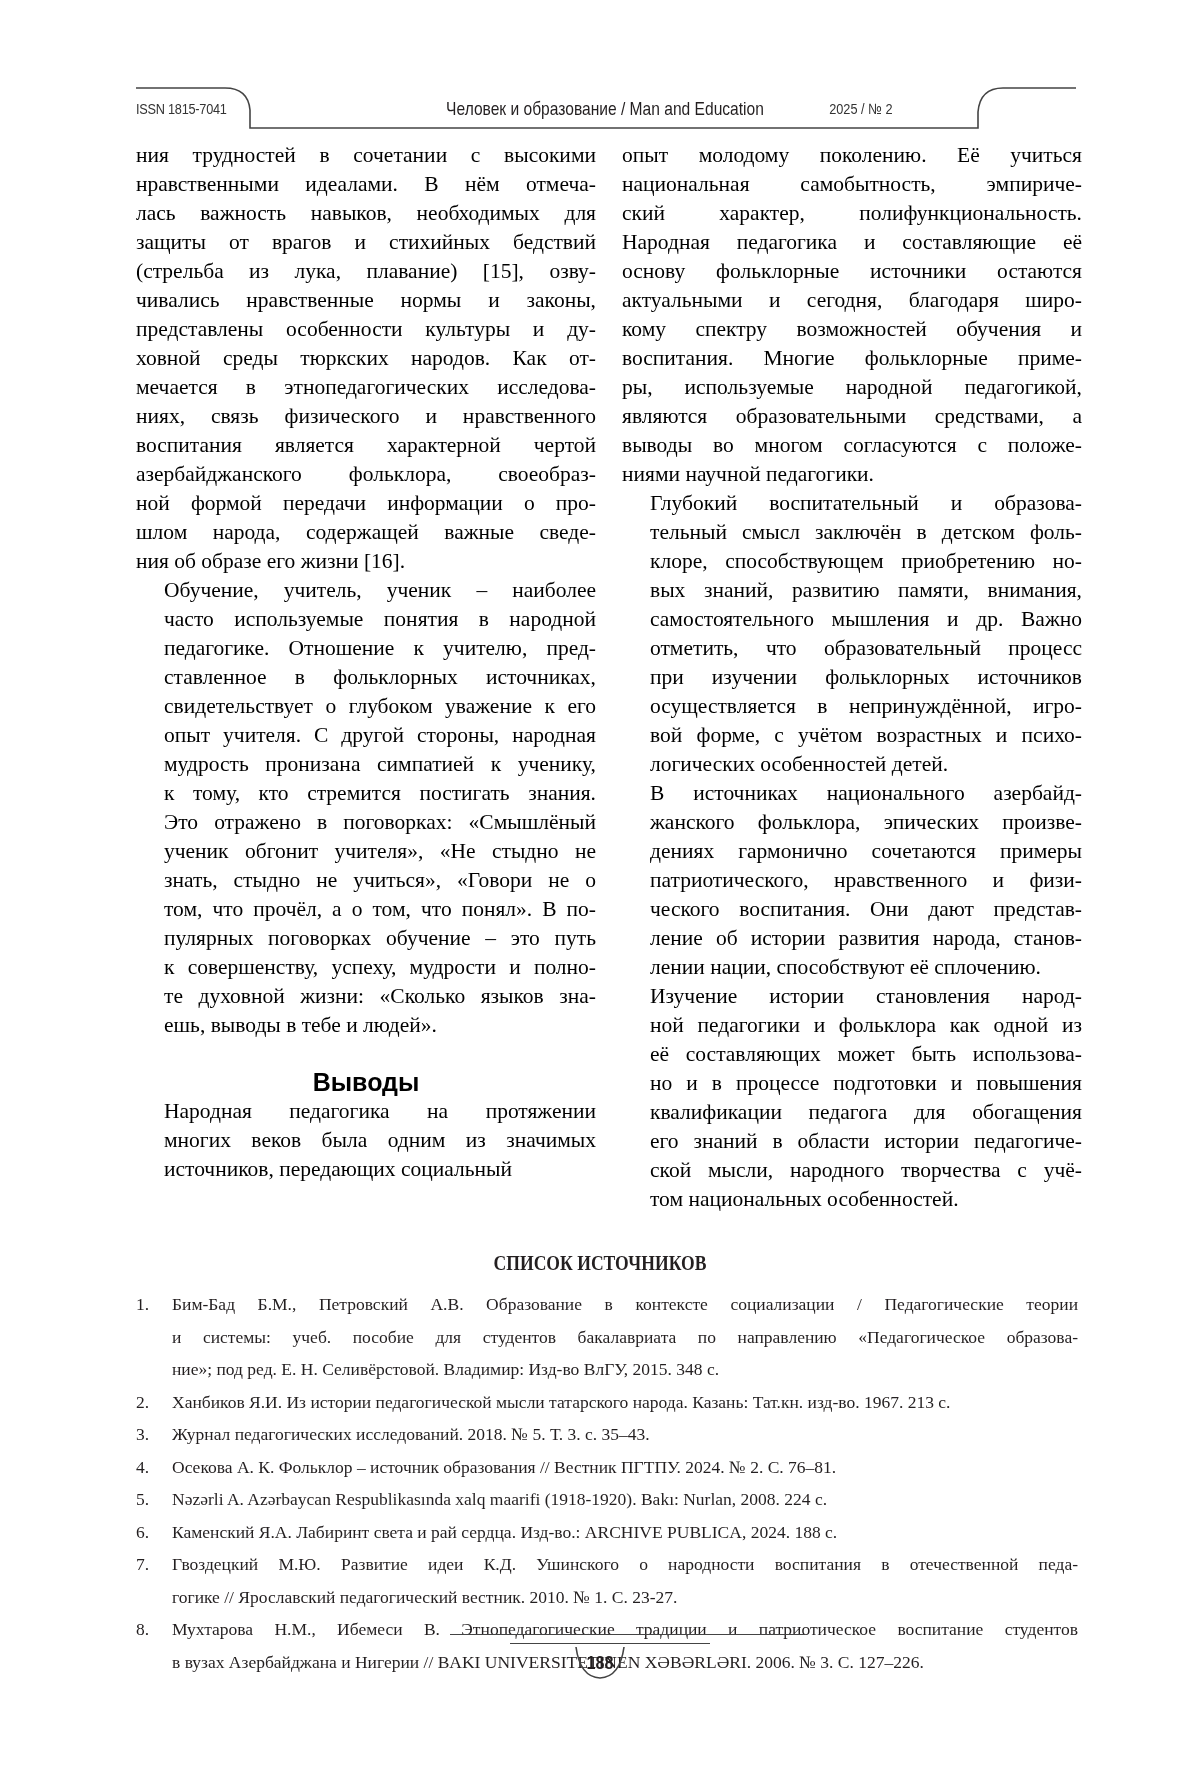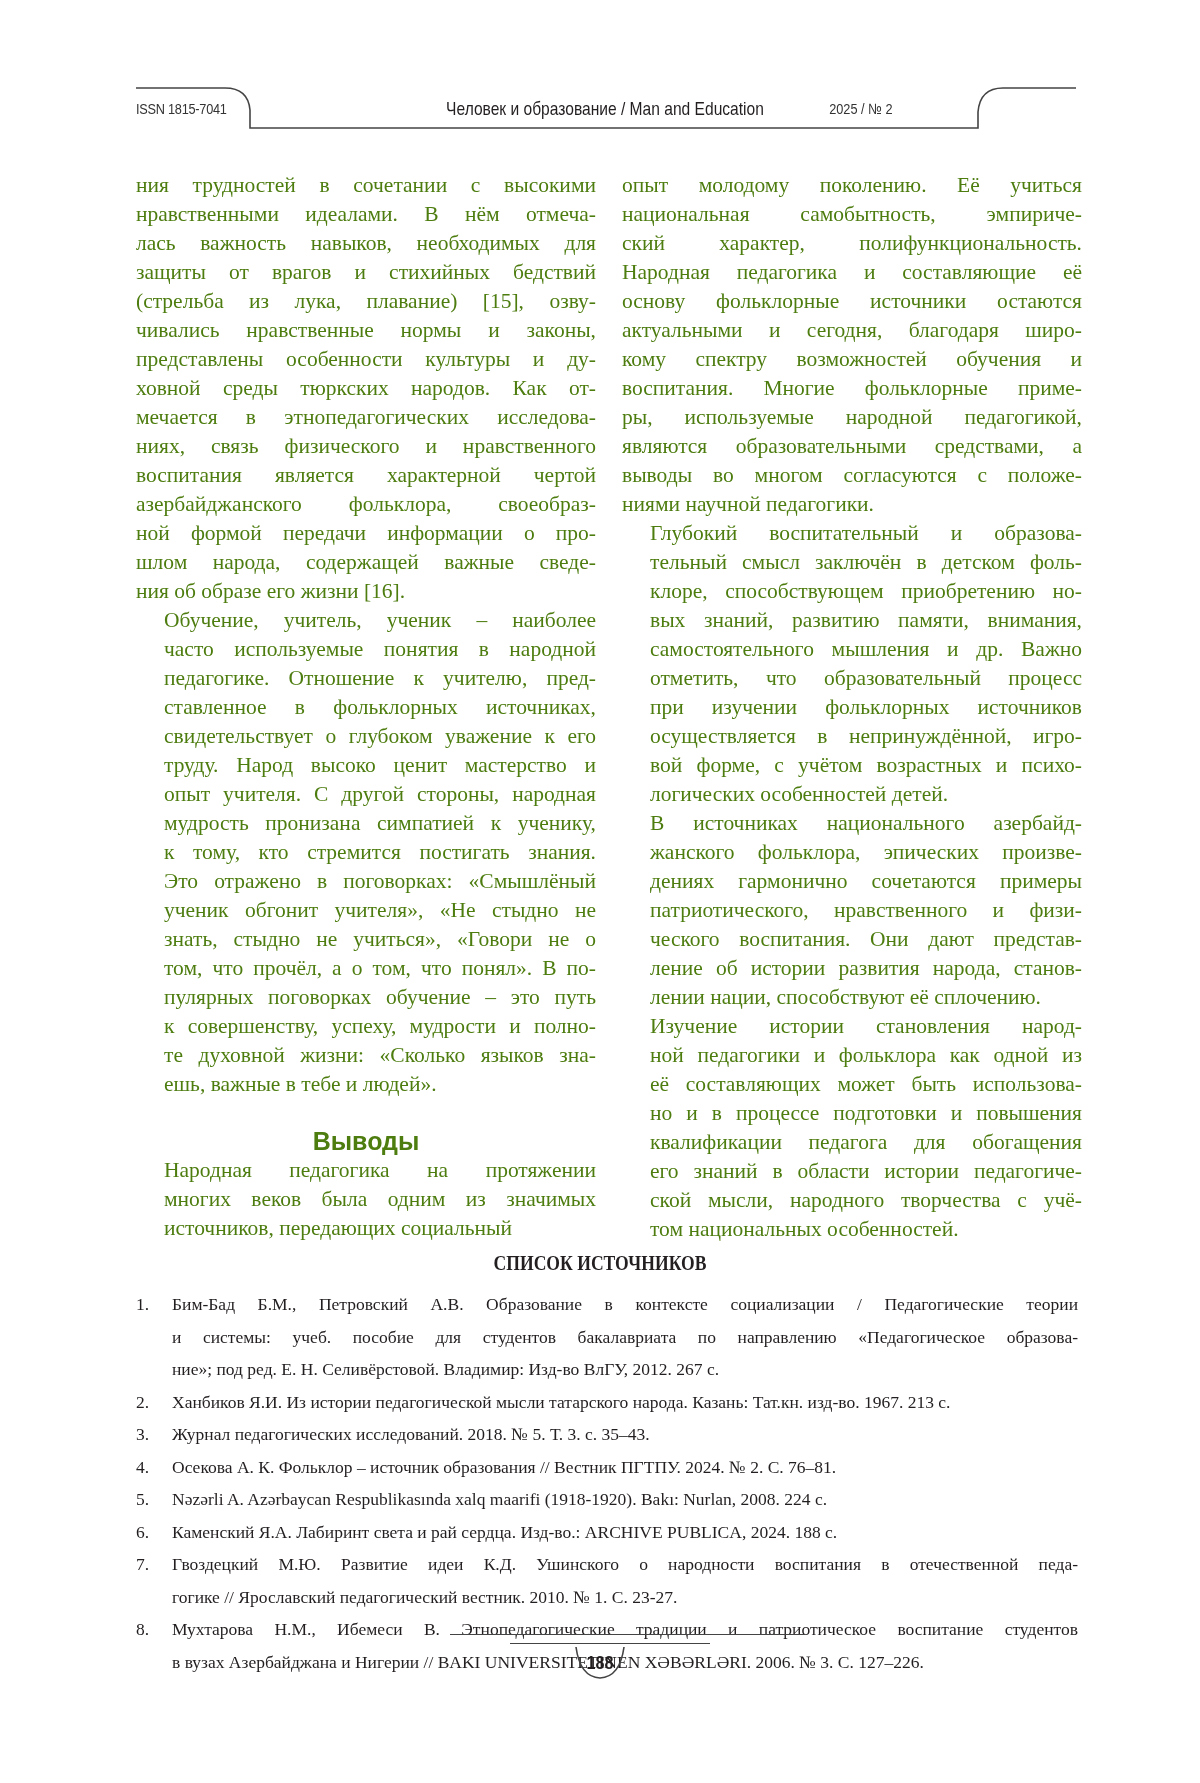--- a/index.html
+++ b/index.html
@@ -6,21 +6,21 @@
   body { width: 1200px; height: 1783px; position: relative; overflow: hidden; color: #231f20; }
   .page { position: absolute; left: 0; top: 0; width: 1004px; height: 1783px; }
 
   
   .header-frame { position: absolute; left: 0; top: 0; width: 1200px; height: 140px; }
   .issn { position: absolute; left: 136px; top: 100px; font-family: "Liberation Sans", sans-serif; font-size: 15px; letter-spacing: -0.3px; color: #333; transform: scaleX(0.85); transform-origin: left; }
   .journal-title { position: absolute; left: 240px; width: 730px; top: 98px; text-align: center; font-family: "Liberation Sans", sans-serif; font-size: 19px; color: #231f20; transform: scaleX(0.82); transform-origin: center; }
   .issue { position: absolute; right: 112px; top: 100px; font-family: "Liberation Sans", sans-serif; font-size: 15px; color: #333; transform: scaleX(0.85); transform-origin: right; }
 
   
-  .col { position: absolute; top: 171px; width: 460px; font-family: "Liberation Serif", serif; font-size: 21.5px; line-height: 29px; text-align: justify; color: #4d7c0f; }
+  .col { position: absolute; top: 141px; width: 460px; font-family: "Liberation Serif", serif; font-size: 21.5px; line-height: 29px; text-align: justify; color: #000000; }
   .col.left { left: 136px; }
   .col.right { left: 622px; }
   .col p { margin: 0; text-indent: 0; }
   .col p.indent { text-indent: 28px; }
   .col .line { display: block; text-align: justify; text-align-last: justify; white-space: nowrap; }
   .col .line.last { text-align-last: left; }
   .section-heading { font-family: "Liberation Sans", sans-serif; font-weight: bold; font-size: 25px; text-align: center; margin-top: 28px; line-height: 29px; }
 
   
   .refs-title { position: absolute; top: 1252px; left: 0; width: 1200px; text-align: center; font-family: "Liberation Serif", serif; font-weight: bold; font-size: 20px; letter-spacing: 0px; transform: scaleX(0.88); }
@@ -65,32 +65,31 @@
         <span class="line">ной формой передачи информации о про-</span>
         <span class="line">шлом народа, содержащей важные сведе-</span>
         <span class="line last">ния об образе его жизни [16].</span>
       </p>
       <p class="indent">
         <span class="line" style="text-indent: 28px;">Обучение, учитель, ученик – наиболее</span>
         <span class="line">часто используемые понятия в народной</span>
         <span class="line">педагогике.  Отношение к учителю, пред-</span>
         <span class="line">ставленное в фольклорных источниках,</span>
         <span class="line">свидетельствует о глубоком уважение к его</span>
-        <span class="line">труду. Народ высоко ценит мастерство и</span>
         <span class="line">опыт учителя. С другой стороны, народная</span>
         <span class="line">мудрость пронизана симпатией к ученику,</span>
         <span class="line">к тому, кто стремится постигать знания.</span>
         <span class="line">Это отражено в поговорках: «Смышлёный</span>
         <span class="line">ученик обгонит учителя», «Не стыдно не</span>
         <span class="line">знать, стыдно не учиться», «Говори не о</span>
         <span class="line">том, что прочёл, а о том, что понял». В по-</span>
         <span class="line">пулярных поговорках обучение – это путь</span>
         <span class="line">к совершенству, успеху, мудрости и полно-</span>
         <span class="line">те духовной жизни: «Сколько языков зна-</span>
-        <span class="line last">ешь, важные в тебе и людей».</span>
+        <span class="line last">ешь, выводы в тебе и людей».</span>
       </p>
       <div class="section-heading">Выводы</div>
       <p class="indent">
         <span class="line" style="text-indent: 28px;">Народная педагогика на протяжении</span>
         <span class="line">многих веков была одним из значимых</span>
         <span class="line last">источников, передающих социальный</span>
       </p>
     </div>
 
   <div class="col right" id="right-col">
@@ -140,21 +139,21 @@
         <span class="line last">том национальных особенностей.</span>
       </p>
     </div>
 
   <div class="refs-title">СПИСОК ИСТОЧНИКОВ</div>
   <ol class="refs" id="refs-list">
       <li>
         <span class="num">1.</span>
         <span class="ln">Бим-Бад Б.М., Петровский А.В. Образование в контексте социализации / Педагогические теории</span>
         <span class="ln">и системы: учеб. пособие для студентов бакалавриата по направлению «Педагогическое образова-</span>
-        <span class="ln last">ние»; под ред. Е. Н. Селивёрстовой.  Владимир: Изд-во ВлГУ, 2012. 267 с.</span>
+        <span class="ln last">ние»; под ред. Е. Н. Селивёрстовой.  Владимир: Изд-во ВлГУ, 2015. 348 с.</span>
       </li>
       <li>
         <span class="num">2.</span>
         <span class="ln last">Ханбиков Я.И. Из истории педагогической мысли татарского народа. Казань: Тат.кн. изд-во. 1967.  213 с.</span>
       </li>
       <li>
         <span class="num">3.</span>
         <span class="ln last">Журнал педагогических исследований. 2018. № 5. Т. 3. с. 35–43.</span>
       </li>
       <li>

